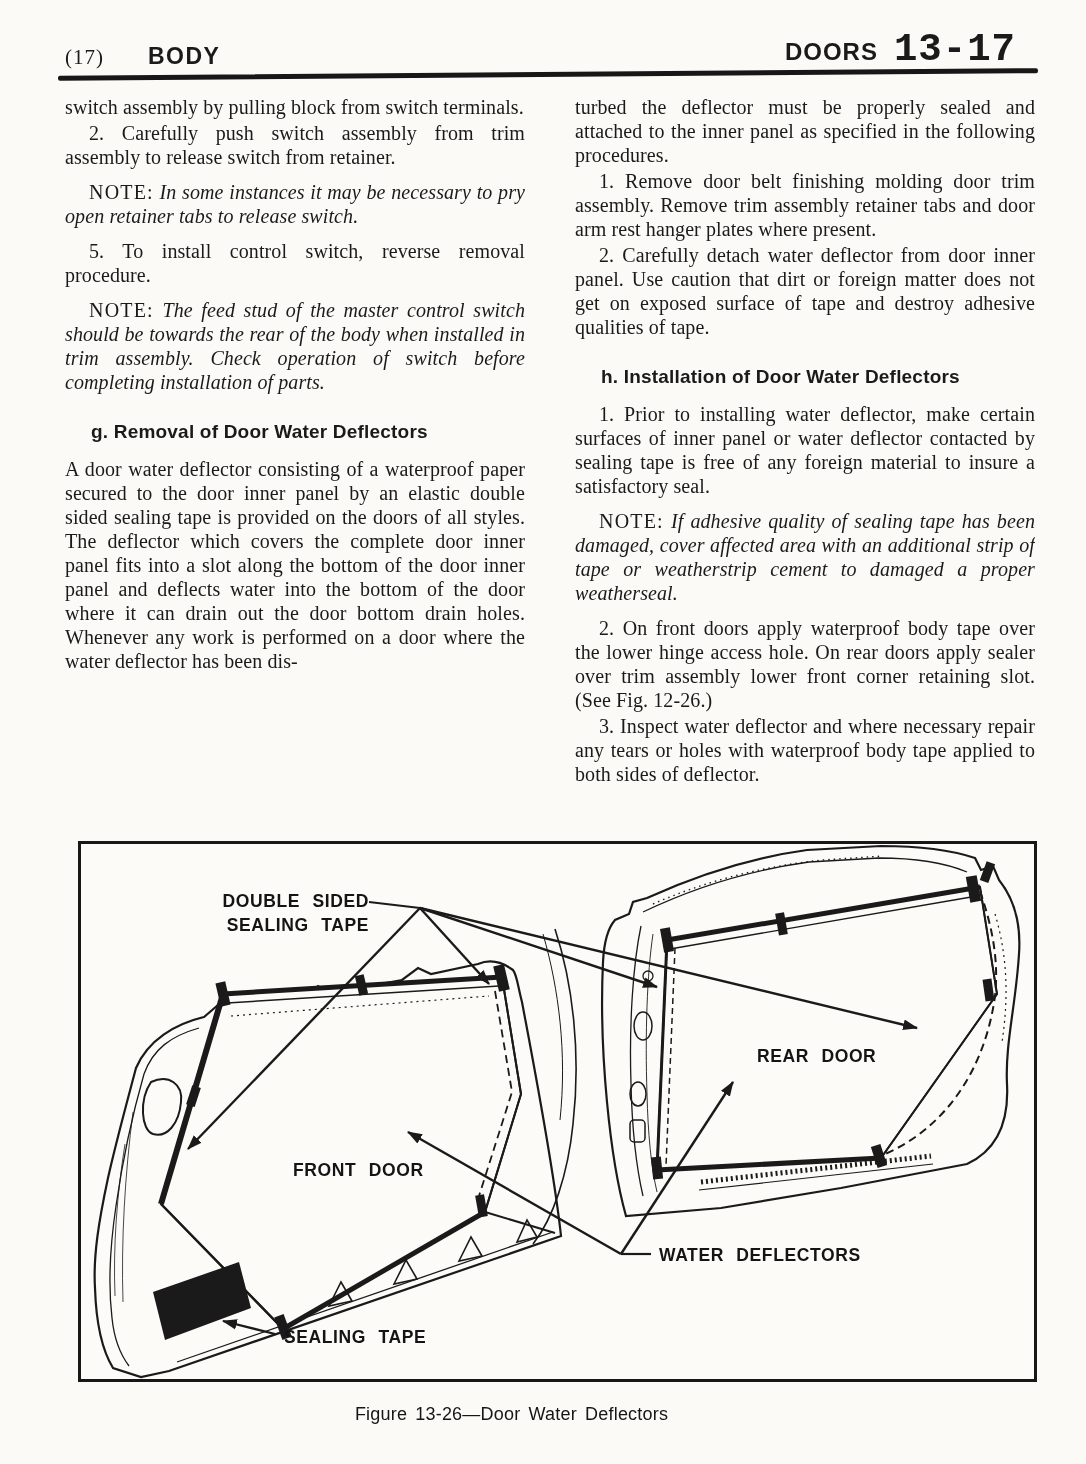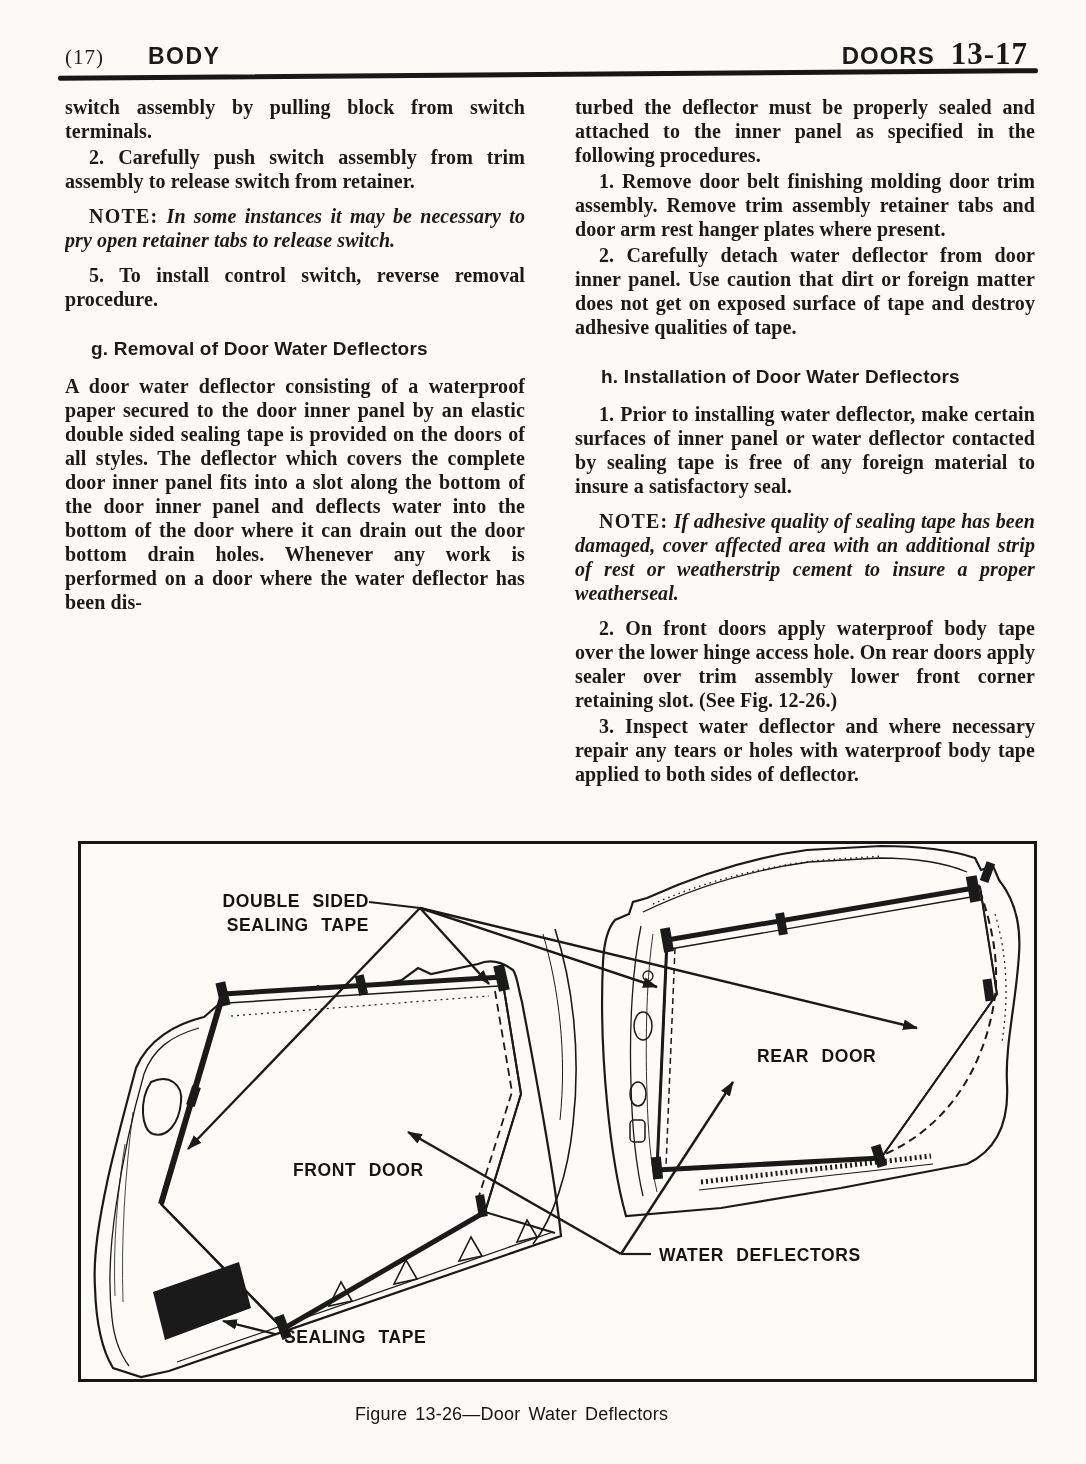--- a/index.html
+++ b/index.html
@@ -7,32 +7,32 @@
     position:relative; width:1086px; height:1464px; margin:0 auto;
     background:#fbfaf6; color:#1a1a1a; overflow:hidden;
     font-family:"Liberation Serif", serif;
   }
   
   .hdr { position:absolute; top:30px; left:65px; right:50px; height:40px; }
   .hdr-left { position:absolute; left:0; bottom:0; display:flex; align-items:baseline; }
   .page-tag { font-size:21px; letter-spacing:1px; }
   .section-title { font-family:"Liberation Sans", sans-serif; font-weight:bold;
     font-size:23px; letter-spacing:1.5px; margin-left:44px; }
-  .hdr-right { position:absolute; right:8px; bottom:-2px; display:flex; align-items:baseline;justify-content:flex-end; }
+  .hdr-right { position:absolute; right:20px; bottom:-2px; display:flex; align-items:baseline;justify-content:flex-end; }
   .chapter-title { font-family:"Liberation Sans", sans-serif; font-weight:bold;
     font-size:24px; letter-spacing:1px; margin-right:16px; }
-  .page-number { font-family:Liberation Serif, serif; font-weight:bold;
-    font-size:31px; letter-spacing:1px; }
+  .page-number { font-family:Liberation Mono, monospace; font-weight:bold;
+    font-size:39px; letter-spacing:1px; }
   .hdr-rule { position:absolute; top:72px; left:58px; right:48px; height:5px;
     background:#171717; transform:rotate(-0.45deg); border-radius:2px; }
   
   .columns { position:absolute; top:93px; left:65px; display:flex; gap:50px; }
   .col { width:460px; height:745px; overflow:hidden; font-size:20px;
     line-height:24px; text-align:justify; letter-spacing:0.1px; }
-  .col p { margin:2px 0; text-indent:24px;font-weight:bold; }
+  .col p { margin:2px 0; text-indent:24px; }
   .col p.p-cont { text-indent:0; }
   .col p.note { margin:11px 0; font-style:italic; }
   .note-label { font-style:normal; letter-spacing:1.2px; }
   .subhead { font-family:"Liberation Sans", sans-serif; font-weight:bold;
     font-size:19px; margin:26px 0 13px; padding-left:26px; letter-spacing:0.2px; }
   
   .fig { position:absolute; top:841px; left:78px; width:867px; }
   .fig-box { box-sizing:border-box; width:959px; height:541px;
     border:3px solid #171717; background:#fcfbf8; }
   .fig-box svg { display:block; width:953px; height:535px; }
@@ -59,30 +59,31 @@
     </div>
   </div>
   <div class="hdr-rule"></div>
 
   <div class="columns">
     <div class="col">
       <p class="p-cont">switch assembly by pulling block from switch terminals.</p>
       <p>2. Carefully push switch assembly from trim assembly to release switch from retainer.</p>
       <p class="note"><span class="note-label">NOTE:</span> <span>In some instances it may be necessary to pry open retainer tabs to release switch.</span></p>
       <p>5. To install control switch, reverse removal procedure.</p>
+      <p class="note"><span class="note-label">NOTE:</span> <span>The feed stud of the master control switch should be towards the rear of the body when installed in trim assembly. Check operation of switch before completing installation of parts.</span></p>
       <h3 class="subhead">g. Removal of Door Water Deflectors</h3>
       <p class="p-cont">A door water deflector consisting of a waterproof paper secured to the door inner panel by an elastic double sided sealing tape is provided on the doors of all styles. The deflector which covers the complete door inner panel fits into a slot along the bottom of the door inner panel and deflects water into the bottom of the door where it can drain out the door bottom drain holes. Whenever any work is performed on a door where the water deflector has been dis-</p>
     </div>
     <div class="col">
       <p class="p-cont">turbed the deflector must be properly sealed and attached to the inner panel as specified in the following procedures.</p>
       <p>1. Remove door belt finishing molding door trim assembly. Remove trim assembly retainer tabs and door arm rest hanger plates where present.</p>
       <p>2. Carefully detach water deflector from door inner panel. Use caution that dirt or foreign matter does not get on exposed surface of tape and destroy adhesive qualities of tape.</p>
       <h3 class="subhead">h. Installation of Door Water Deflectors</h3>
       <p>1. Prior to installing water deflector, make certain surfaces of inner panel or water deflector contacted by sealing tape is free of any foreign material to insure a satisfactory seal.</p>
-      <p class="note"><span class="note-label">NOTE:</span> <span>If adhesive quality of sealing tape has been damaged, cover affected area with an additional strip of rest or weatherstrip cement to insure a proper weatherseal.</span></p>
+      <p class="note"><span class="note-label">NOTE:</span> <span>If adhesive quality of sealing tape has been damaged, cover affected area with an additional strip of tape or weatherstrip cement to damaged a proper weatherseal.</span></p>
       <p>2. On front doors apply waterproof body tape over the lower hinge access hole. On rear doors apply sealer over trim assembly lower front corner retaining slot. (See Fig. 12-26.)</p>
       <p>3. Inspect water deflector and where necessary repair any tears or holes with waterproof body tape applied to both sides of deflector.</p>
     </div>
   </div>
 
   <div class="fig">
     <div class="fig-box">
       <svg viewBox="0 0 953 535">
         <defs>
           <marker id="ah" viewBox="0 0 14 10" refX="13" refY="5" markerWidth="15" markerHeight="11" orient="auto" markerUnits="userSpaceOnUse">

